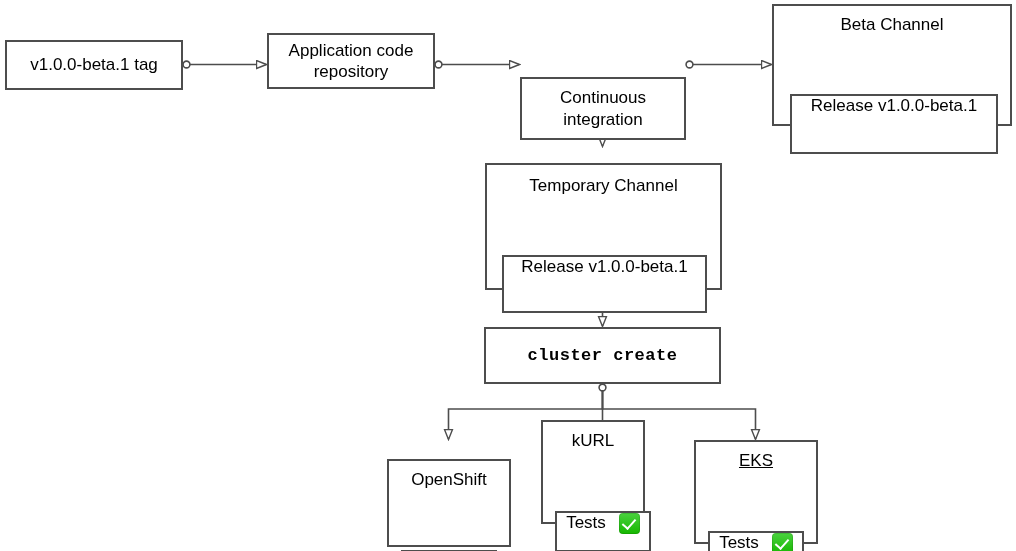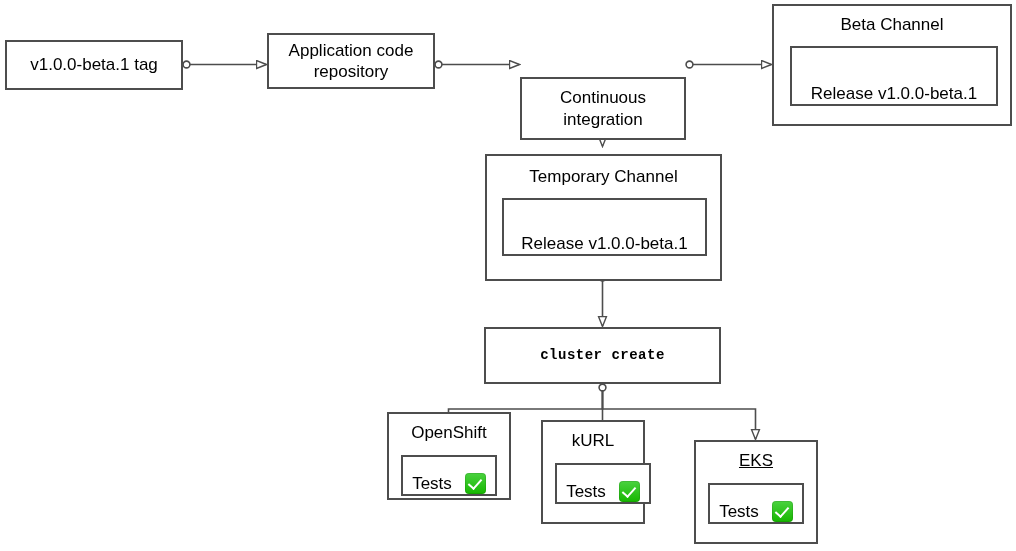--- a/index.html
+++ b/index.html
@@ -34,21 +34,21 @@
     align-items: center;
     justify-content: center;
     text-align: center;
     font-size: 17px;
     line-height: 1.25;
     z-index: 2;
   }
   .node-mono {
     font-family: "Liberation Mono", "DejaVu Sans Mono", monospace;
     font-weight: bold;
-    font-size: 14px;
+    font-size: 17px;
     letter-spacing: 0.5px;
   }
   .container-node {
     position: absolute;
     box-sizing: border-box;
     border: 2px solid #4d4d4d;
     background: #ffffff;
     z-index: 2;
   }
   .container-title {
@@ -59,24 +59,25 @@
     font-size: 17px;
     color: #000000;
     line-height: 1.2;
   }
   .inner-box {
     position: absolute;
     box-sizing: border-box;
     border: 2px solid #4d4d4d;
     background: #ffffff;
     display: flex;
-    align-items: flex-end;
+    align-items: flex-start;
     justify-content: center;
     font-size: 17px;
     color: #000000;
+    margin-top: 48px;
   }
   .tests-inner {
     gap: 13px;
   }
   .check-icon {
     display: inline-block;
     width: 21px;
     height: 21px;
     border-radius: 4px;
     background: linear-gradient(#4ad23f, #16b700);
@@ -153,32 +154,32 @@
     <span style="max-width:120px;">Continuous integration</span>
   </div>
 
   <div class="container-node" style="left:772px; top:4px; width:240px; height:122px;padding-left:24px;">
     <div class="container-title" style="top:9px;">Beta Channel</div>
     <div class="inner-box" style="left:16px; top:40px; width:208px; height:60px;">
       <span>Release v1.0.0-beta.1</span>
     </div>
   </div>
 
-  <div class="container-node" style="left:485px; top:154px; width:237px; height:127px;">
+  <div class="container-node" style="left:485px; top:163px; width:237px; height:127px;">
     <div class="container-title" style="top:11px;">Temporary Channel</div>
     <div class="inner-box" style="left:15px; top:42px; width:205px; height:58px;">
       <span>Release v1.0.0-beta.1</span>
     </div>
   </div>
 
   <div class="node node-mono" style="left:484px; top:327px; width:237px; height:57px;">
     <span>cluster create</span>
   </div>
 
-  <div class="container-node" style="left:387px; top:412px; width:124px; height:88px;">
+  <div class="container-node" style="left:387px; top:459px; width:124px; height:88px;">
     <div class="container-title" style="top:9px;">OpenShift</div>
     <div class="inner-box tests-inner" style="left:12px; top:41px; width:96px; height:41px;">
       <span>Tests</span>
       <span class="check-icon"></span>
     </div>
   </div>
 
   <div class="container-node" style="left:541px; top:420px; width:104px; height:104px;">
     <div class="container-title" style="top:9px;">kURL</div>
     <div class="inner-box tests-inner" style="left:12px; top:41px; width:96px; height:41px;">

